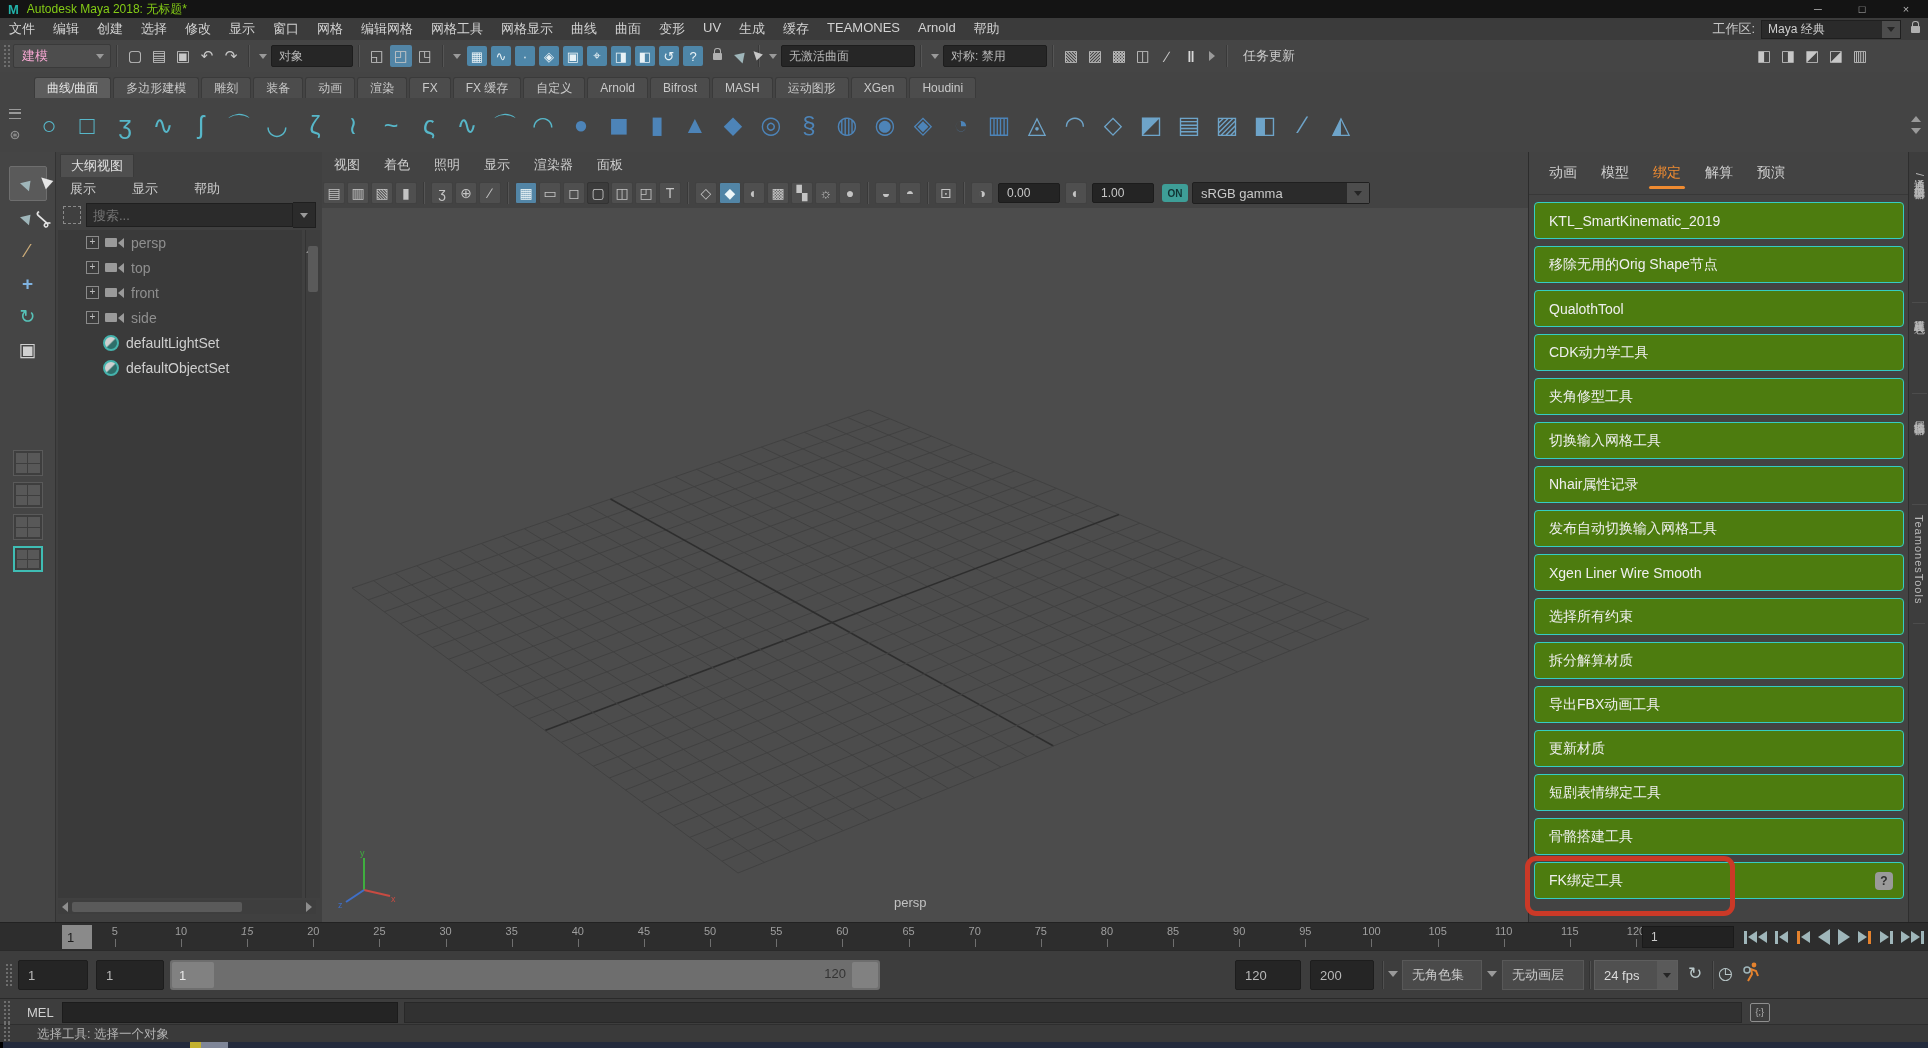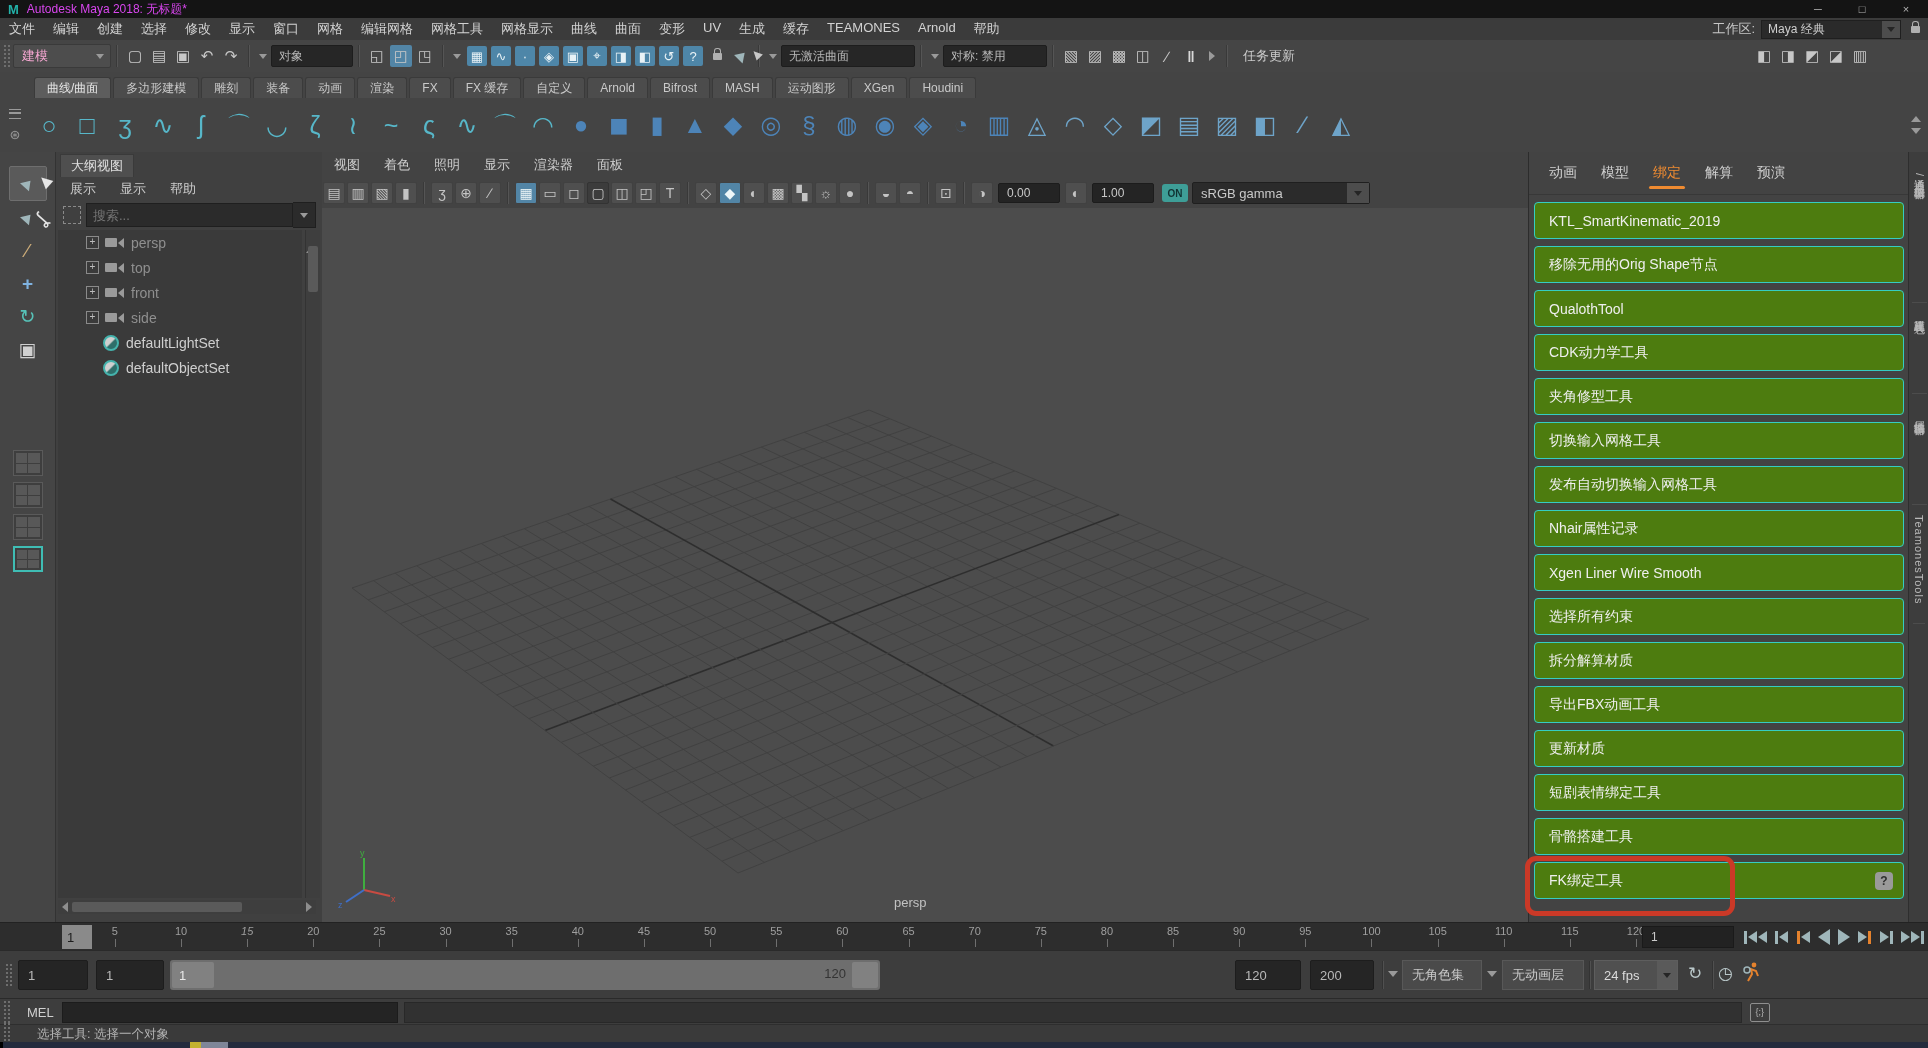--- a/index.html
+++ b/index.html
@@ -1,20 +1,20 @@
 <!DOCTYPE html>
 <html><head>
 <meta charset="utf-8">
 <style>
   html,body{margin:0;padding:0;width:1928px;height:1048px;overflow:hidden;background:#444;
     font-family:"Liberation Sans","DejaVu Sans",sans-serif;-webkit-user-select:none;user-select:none;}
   
   #titlebar{position:absolute;left:0;top:0;width:1928px;height:18px;background:#141414;display:flex;align-items:center;color:#9f9f9f;font-size:12px;}
   #maya-logo{color:#23b2a9;font-weight:bold;font-size:13px;margin:0 8px 0 8px;}
-  #win-title{color:#d946ef;}
+  #win-title{color:#84cc16;}
   #winbtns{margin-left:auto;display:flex;}
   .winbtn{width:44px;height:18px;display:flex;align-items:center;justify-content:center;color:#b5b5b5;font-size:11px;}
   
   #menubar{position:absolute;left:0;top:18px;width:1928px;height:22px;background:#3b3b3b;display:flex;align-items:center;font-size:13px;color:#d2d2d2;border-bottom:1px solid #2e2e2e;}
   .menu-item{padding:0 9px;}
   #workspace{margin-left:auto;display:flex;align-items:center;margin-right:8px;}
   #workspace-label{color:#c7c7c7;margin-right:6px;}
   #workspace-dd{width:132px;height:17px;background:#2a2a2a;border:1px solid #1f1f1f;color:#cfcfcf;display:flex;align-items:center;padding-left:6px;font-size:12px;}
   #workspace-dd .ddbox{margin-left:auto;width:18px;height:17px;background:#4d4d4d;display:flex;align-items:center;justify-content:center;}
   .dd-arrow{width:0;height:0;border-left:4px solid transparent;border-right:4px solid transparent;border-top:5px solid #252525;}
@@ -52,21 +52,21 @@
   #toolbox{position:absolute;left:0;top:0;width:56px;height:770px;background:#454545;border-right:1px solid #333;display:flex;flex-direction:column;align-items:center;padding-top:14px;box-sizing:border-box;}
   .tool{width:36px;height:33px;display:flex;align-items:center;justify-content:center;color:#d0d0d0;font-size:19px;}
   .tool.active{background:#5a5a5a;border:1px solid #6e6e6e;border-radius:2px;}
   .tool .ptr{display:inline-block;transform:rotate(-48deg);color:#e6e6e6;}
   .layoutbtn{width:30px;height:26px;border:1px solid #5a5a5a;background:#3e3e3e;margin-top:6px;display:grid;grid-template-columns:1fr 1fr;gap:1px;padding:2px;box-sizing:border-box;}
   .layoutbtn div{background:#585858;}
   .layoutbtn.activelay{border:2px solid #3fbdb4;}
   
   #outliner{position:absolute;left:56px;top:0;width:266px;height:770px;background:#404040;border-right:1px solid #2c2c2c;}
   #outliner-titletab{position:absolute;left:4px;top:2px;height:22px;background:#4f4f4f;border:1px solid #3a3a3a;border-bottom:none;color:#e0e0e0;font-size:13px;display:flex;align-items:center;padding:0 10px;}
-  #outliner-menu{position:absolute;left:4px;top:26px;height:22px;display:flex;align-items:center;color:#cccccc;font-size:13px;gap:4px;}
+  #outliner-menu{position:absolute;left:4px;top:26px;height:22px;display:flex;align-items:center;color:#cccccc;font-size:13px;gap:16px;}
   #outliner-menu span{padding:0 10px;}
   #outliner-search{position:absolute;left:2px;top:50px;width:258px;height:26px;display:flex;align-items:center;}
   #searchbox-icon{width:16px;height:16px;border:1px dashed #8a8a8a;margin:0 5px;}
   #search-input{flex:1;height:22px;background:#2b2b2b;border:1px solid #1f1f1f;color:#c0c0c0;font-size:13px;padding:0 6px;outline:none;}
   #search-dd{width:22px;height:24px;background:#2b2b2b;border:1px solid #1f1f1f;border-left:none;display:flex;align-items:center;justify-content:center;}
   #search-dd .dd-arrow{border-top-color:#9a9a9a;}
   #outliner-tree{position:absolute;left:2px;top:78px;width:244px;height:668px;background:#3a3a3a;}
   .tree-row{display:flex;align-items:center;height:25px;font-size:14px;padding-left:28px;}
   .expander{width:11px;height:11px;border:1px solid #8a8a8a;color:#bdbdbd;font-size:10px;line-height:10px;text-align:center;margin-right:6px;background:#3a3a3a;}
   .cam-ico{display:flex;align-items:center;margin-right:7px;}
@@ -584,22 +584,22 @@
         <div class="rp-tab">解算</div>
         <div class="rp-tab">预演</div>
       </div>
     <div id="rp-buttons">
         <div class="rp-btn">KTL_SmartKinematic_2019</div>
         <div class="rp-btn">移除无用的Orig Shape节点</div>
         <div class="rp-btn">QualothTool</div>
         <div class="rp-btn">CDK动力学工具</div>
         <div class="rp-btn">夹角修型工具</div>
         <div class="rp-btn">切换输入网格工具</div>
+        <div class="rp-btn">Nhair属性记录</div>
         <div class="rp-btn">发布自动切换输入网格工具</div>
-        <div class="rp-btn">Nhair属性记录</div>
         <div class="rp-btn">Xgen Liner Wire Smooth</div>
         <div class="rp-btn">选择所有约束</div>
         <div class="rp-btn">拆分解算材质</div>
         <div class="rp-btn">导出FBX动画工具</div>
         <div class="rp-btn">更新材质</div>
         <div class="rp-btn">短剧表情绑定工具</div>
         <div class="rp-btn">骨骼搭建工具</div>
         <div class="rp-btn">FK绑定工具<div id="red-ring"></div><div id="help-badge">?</div></div>
       </div>
   </div>

